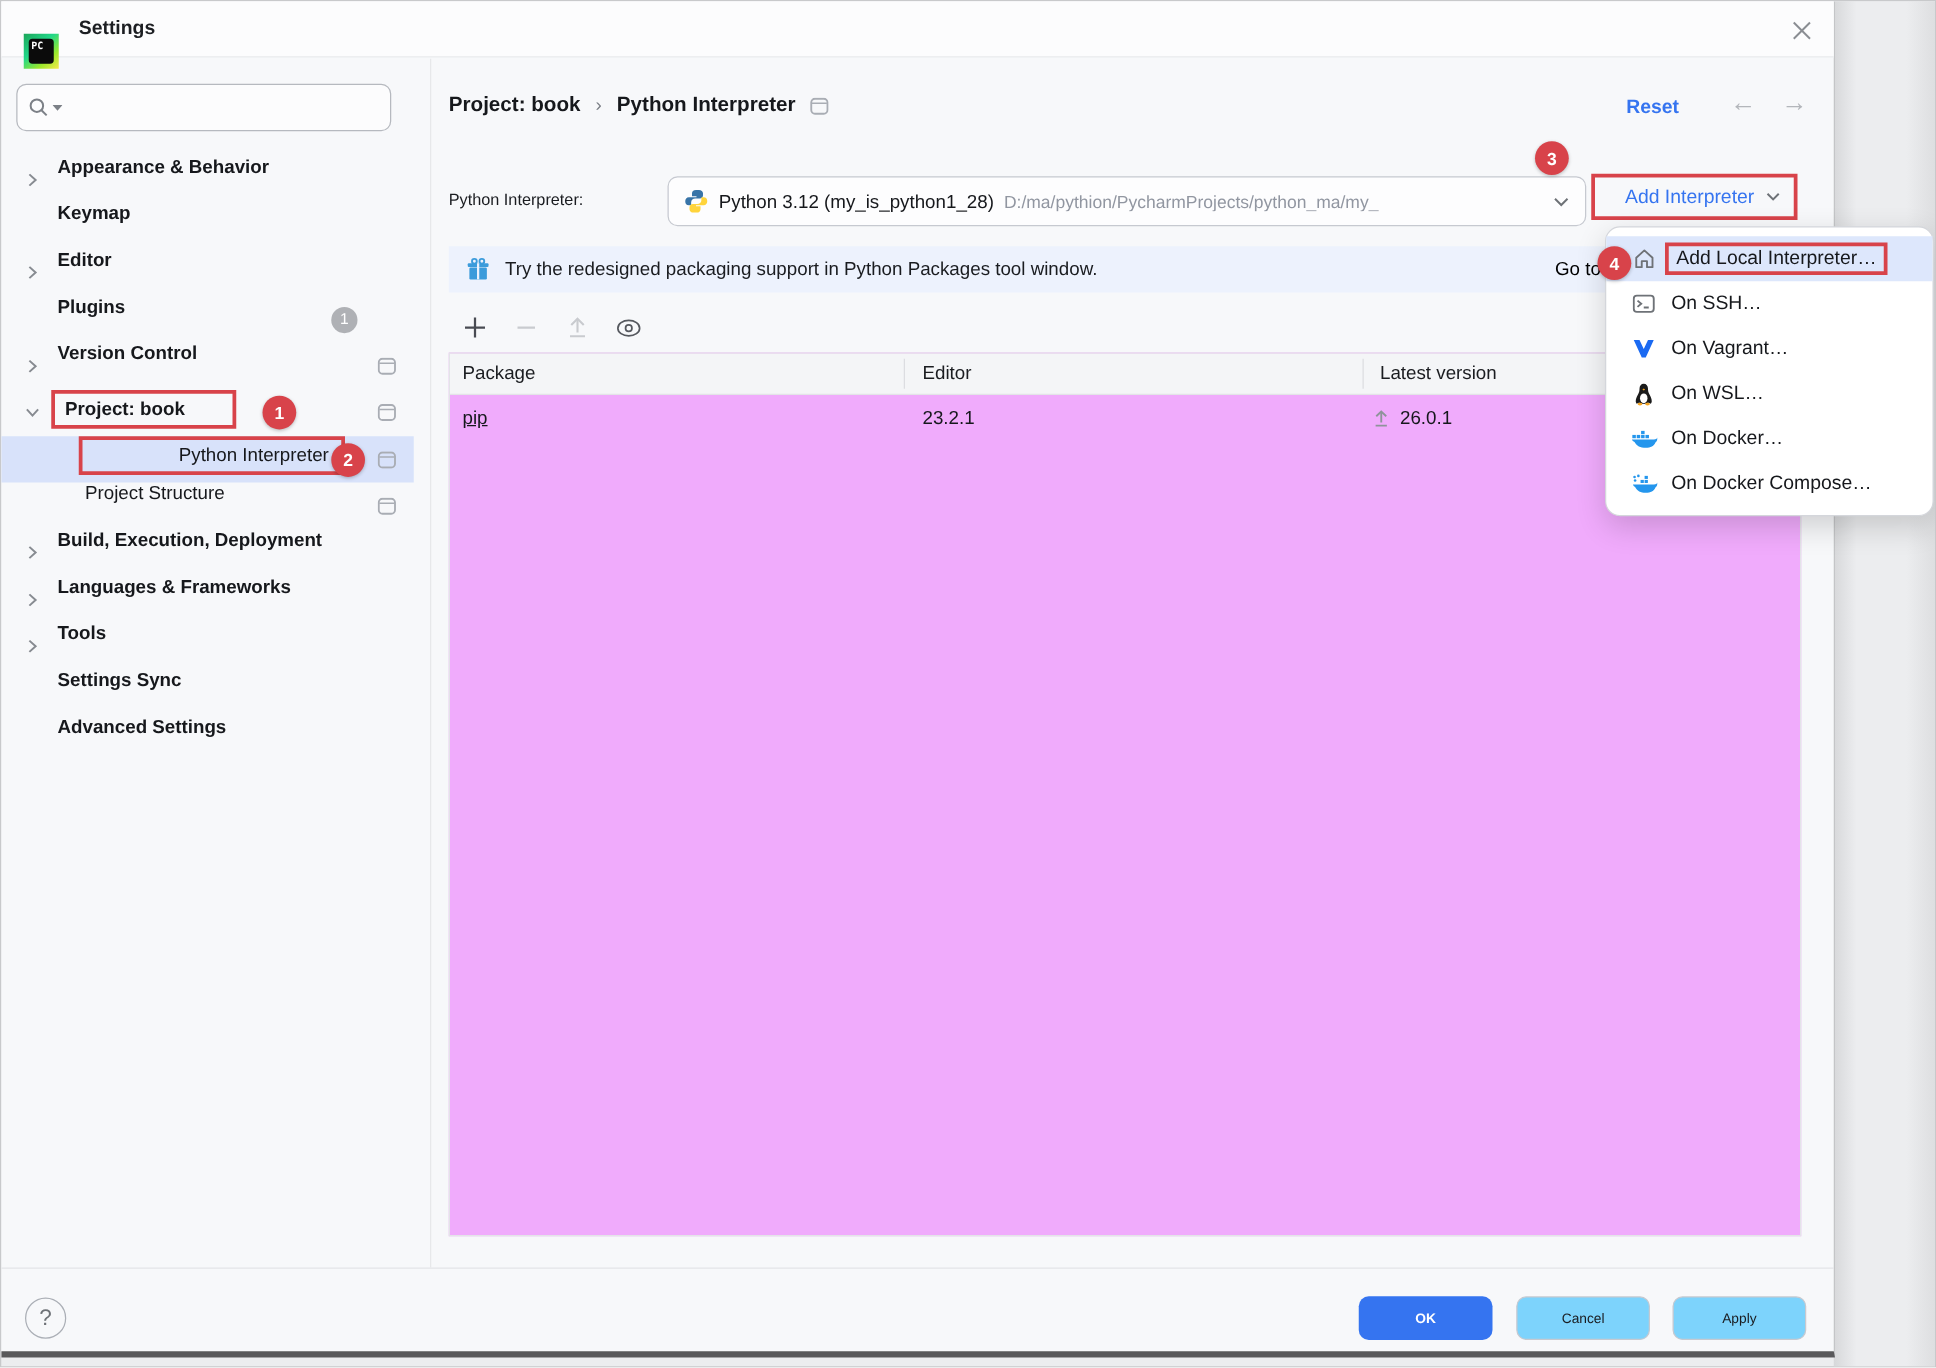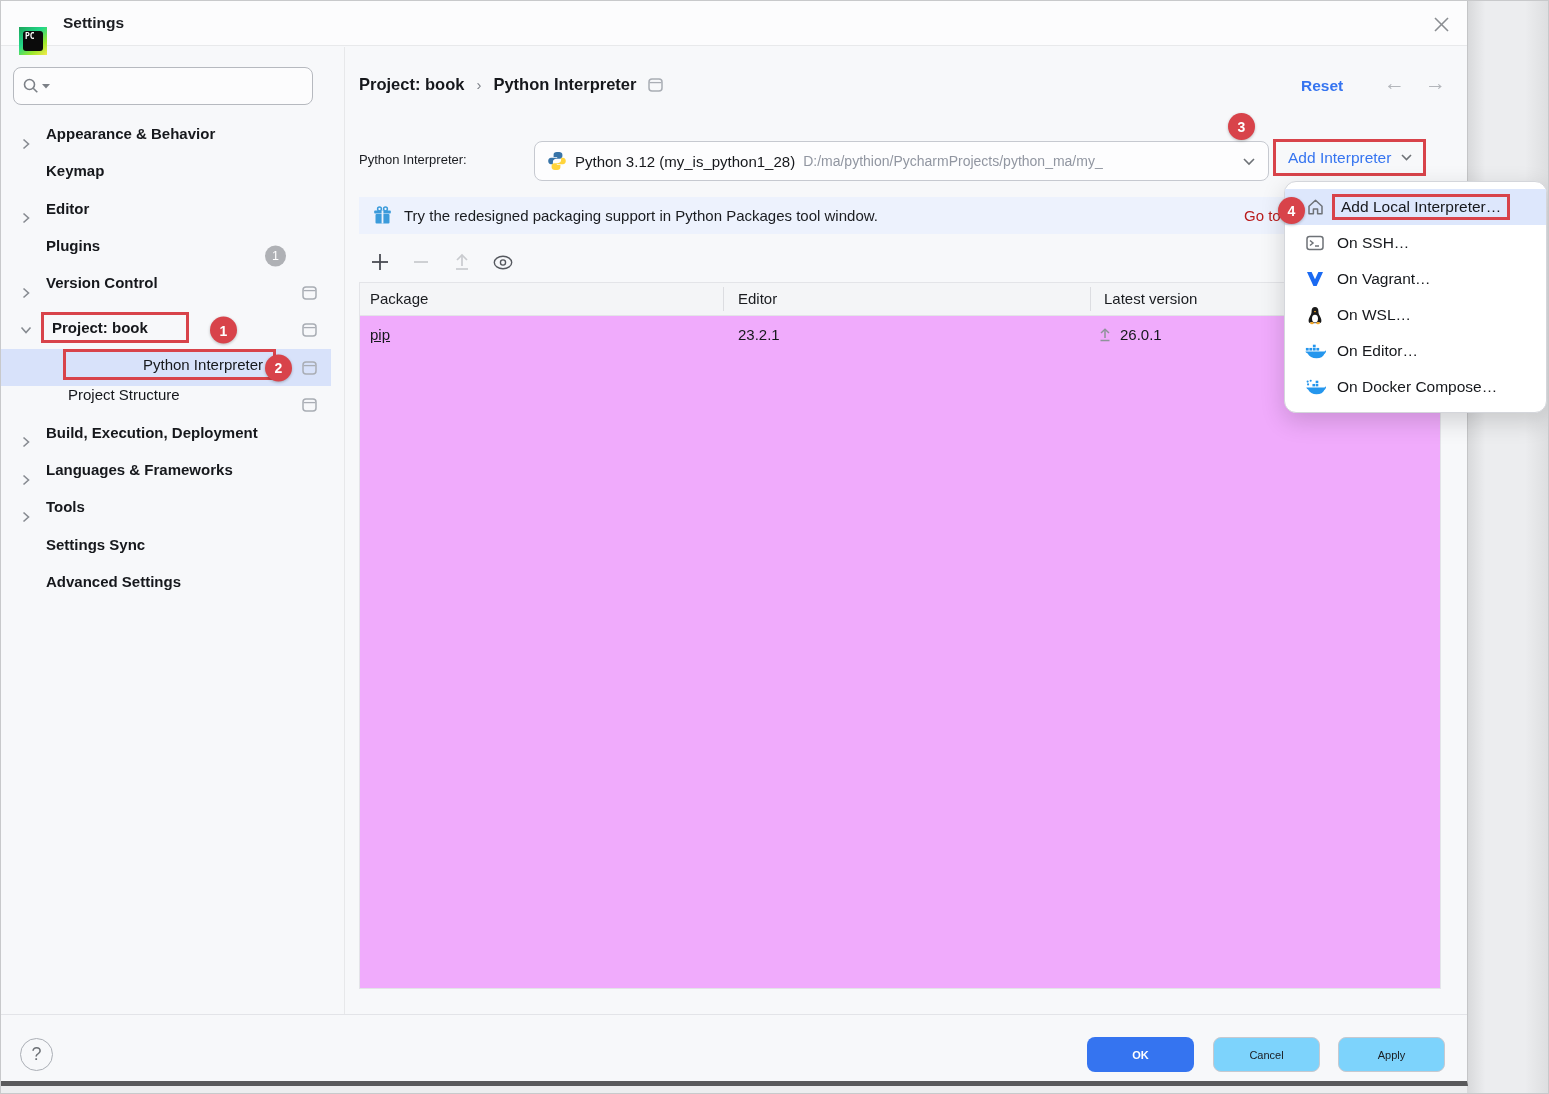--- a/index.html
+++ b/index.html
@@ -49,27 +49,27 @@
   .reset { position:absolute; left:1300px; top:76px; color:#3574F0; font-weight:bold; font-size:15.5px; }
   .nav-arrows { position:absolute; left:1383px; top:70px; display:flex; gap:20px; font-size:21px; color:#B3B6BB; }
 
   
   .irow-label { position:absolute; left:358px; top:151px; font-size:13px; color:#1A1C20; }
   .combo { position:absolute; left:533px; top:140px; width:735px; height:40px; background:#FDFDFE;
            border:1px solid #C6C9D0; border-radius:8px; display:flex; align-items:center; padding:0 12px; gap:8px; }
   .combo-name { font-size:15px; color:#16181C; white-space:nowrap; }
   .combo-path { font-size:14px; color:#9196A1; white-space:nowrap; overflow:hidden; flex:1; }
   .addbox { position:absolute; left:1272px; top:138px; height:37px; border:3px solid #D8434A;
-            display:flex; align-items:center; padding:0 10px 0 12px; gap:9px; background:transparent; }
+            display:flex; align-items:center; padding:0 10px 0 24px; gap:9px; background:transparent; }
   .add-label { color:#3574F0; font-size:15.5px; white-space:nowrap; }
 
   
   .banner { position:absolute; left:358px; top:196px; width:1082px; height:37px; background:#EDF2FD;
             display:flex; align-items:center; padding:0 14px; gap:12px; font-size:15px; color:#1A1C20; }
-  .banner-link { position:absolute; left:885px; color:#b91c1c; font-size:15px; }
+  .banner-link { position:absolute; left:885px; color:#000000; font-size:15px; }
 
   
   .pkg-toolbar { position:absolute; left:358px; top:243px; height:36px; display:flex; align-items:center; gap:19px; padding-left:10px; }
   .tbtn { width:22px; height:22px; display:flex; align-items:center; justify-content:center; }
   .pkg-panel { position:absolute; left:358px; top:281px; width:1082px; height:707px; background:#f0abfc; border:1px solid #E3E4E8; }
   .pkg-header { position:relative; height:33px; background:#F4F5F7; border-bottom:1px solid #E3E4E8; }
   .hcell { position:absolute; top:0; line-height:32px; font-size:15px; color:#1A1C20; }
   .hdiv { position:absolute; top:4px; bottom:4px; width:1px; background:#DCDDE1; }
   .pkg-row { position:relative; height:37px; }
   .ccell { position:absolute; top:0; line-height:37px; font-size:15px; color:#16181C; }
@@ -402,21 +402,21 @@
           <g fill="#2496ED">
             <rect x="5" y="5.5" width="3.2" height="3"></rect>
               <rect x="9" y="5.5" width="3.2" height="3"></rect>
               <rect x="13" y="5.5" width="3.2" height="3"></rect>
               <rect x="9" y="1.8" width="3.2" height="3"></rect>
               <rect x="1" y="5.5" width="3.2" height="3"></rect>
             <path d="M.5 9.7h20.3c1.6 0 2.7-.7 3.2-1.8.2 1.7-.4 3.4-1.9 4.5-1.2 3.1-4.4 4.9-8.9 4.9-4.8 0-8.5-1.9-10.2-5.4C2 11.5.9 10.8.5 9.7z"></path>
           </g>
         </svg>
       </span>
-      <span>On Editor…</span>
+      <span>On Docker…</span>
     </div>
     <div class="mitem">
       <span class="micon">
         <svg width="21" height="16" viewBox="0 0 24 18">
           <g fill="#2496ED">
             <circle cx="3" cy="2.8" r="1.2"></circle>
               <circle cx="6.5" cy="1.8" r="1.2"></circle>
               <circle cx="3.5" cy="6" r="1.2"></circle>
             <rect x="8.5" y="5.5" width="3" height="2.8"></rect>
               <rect x="12.2" y="5.5" width="3" height="2.8"></rect>

